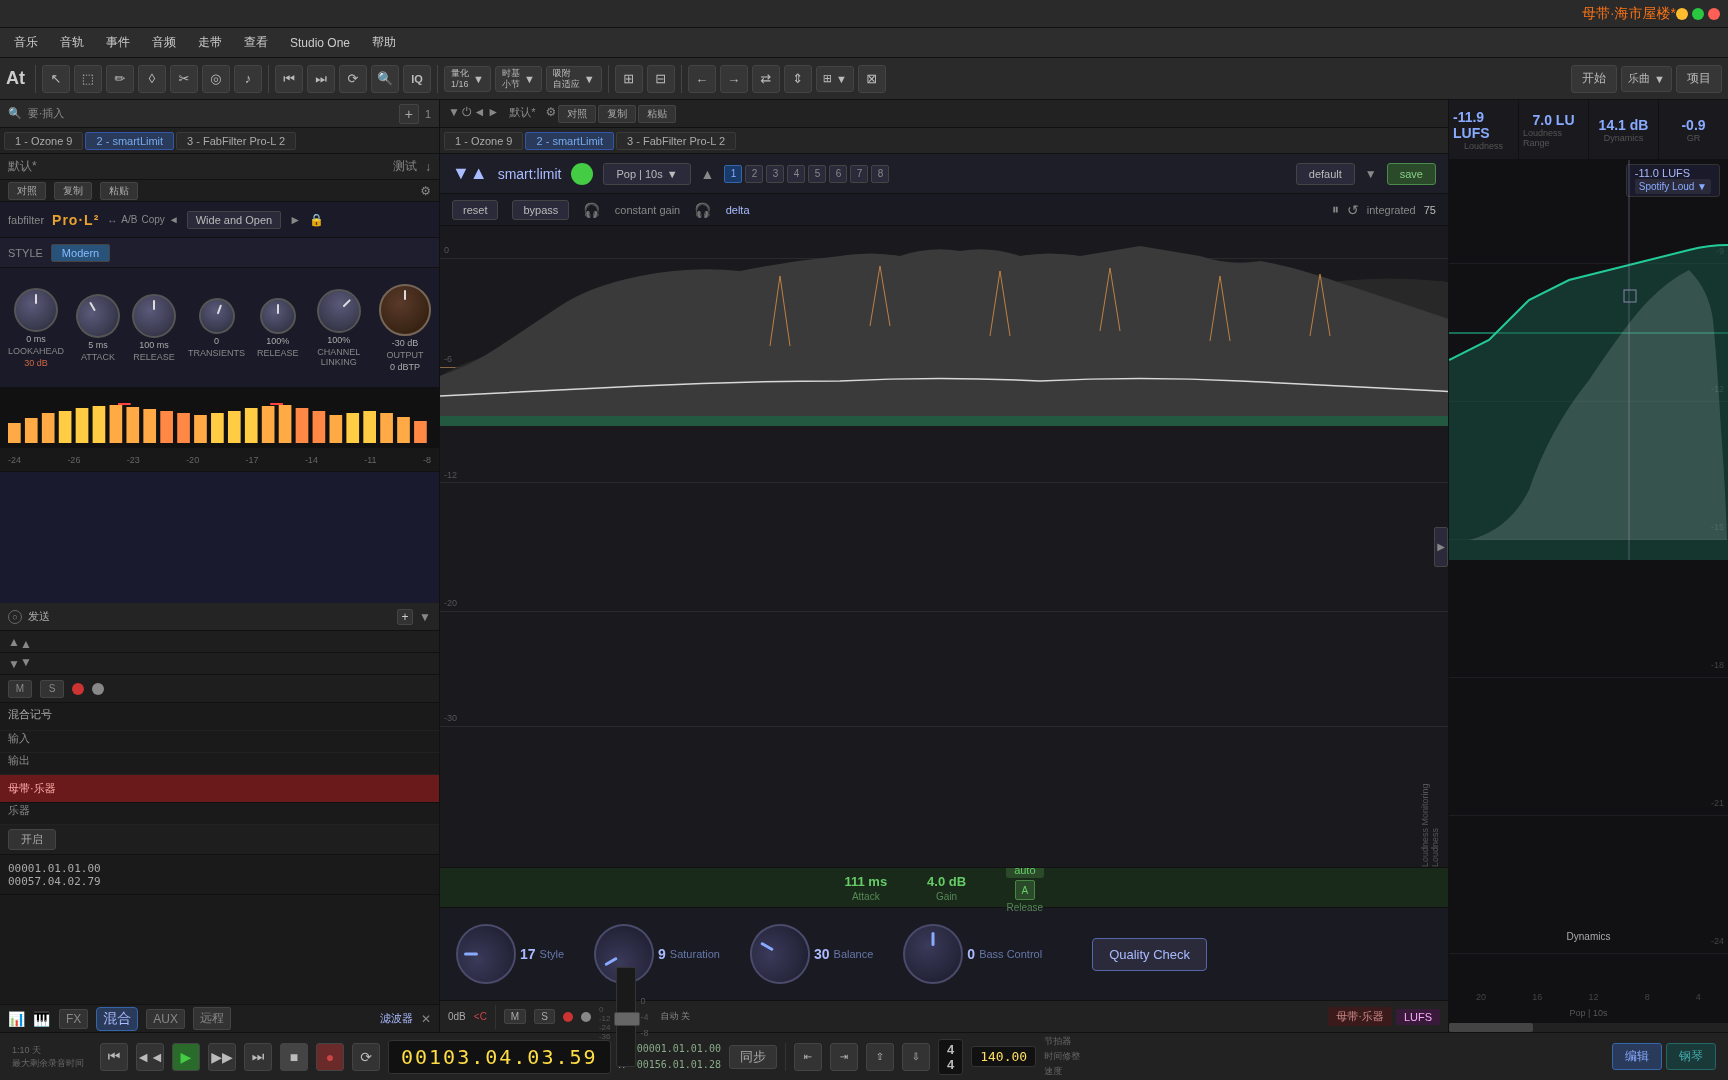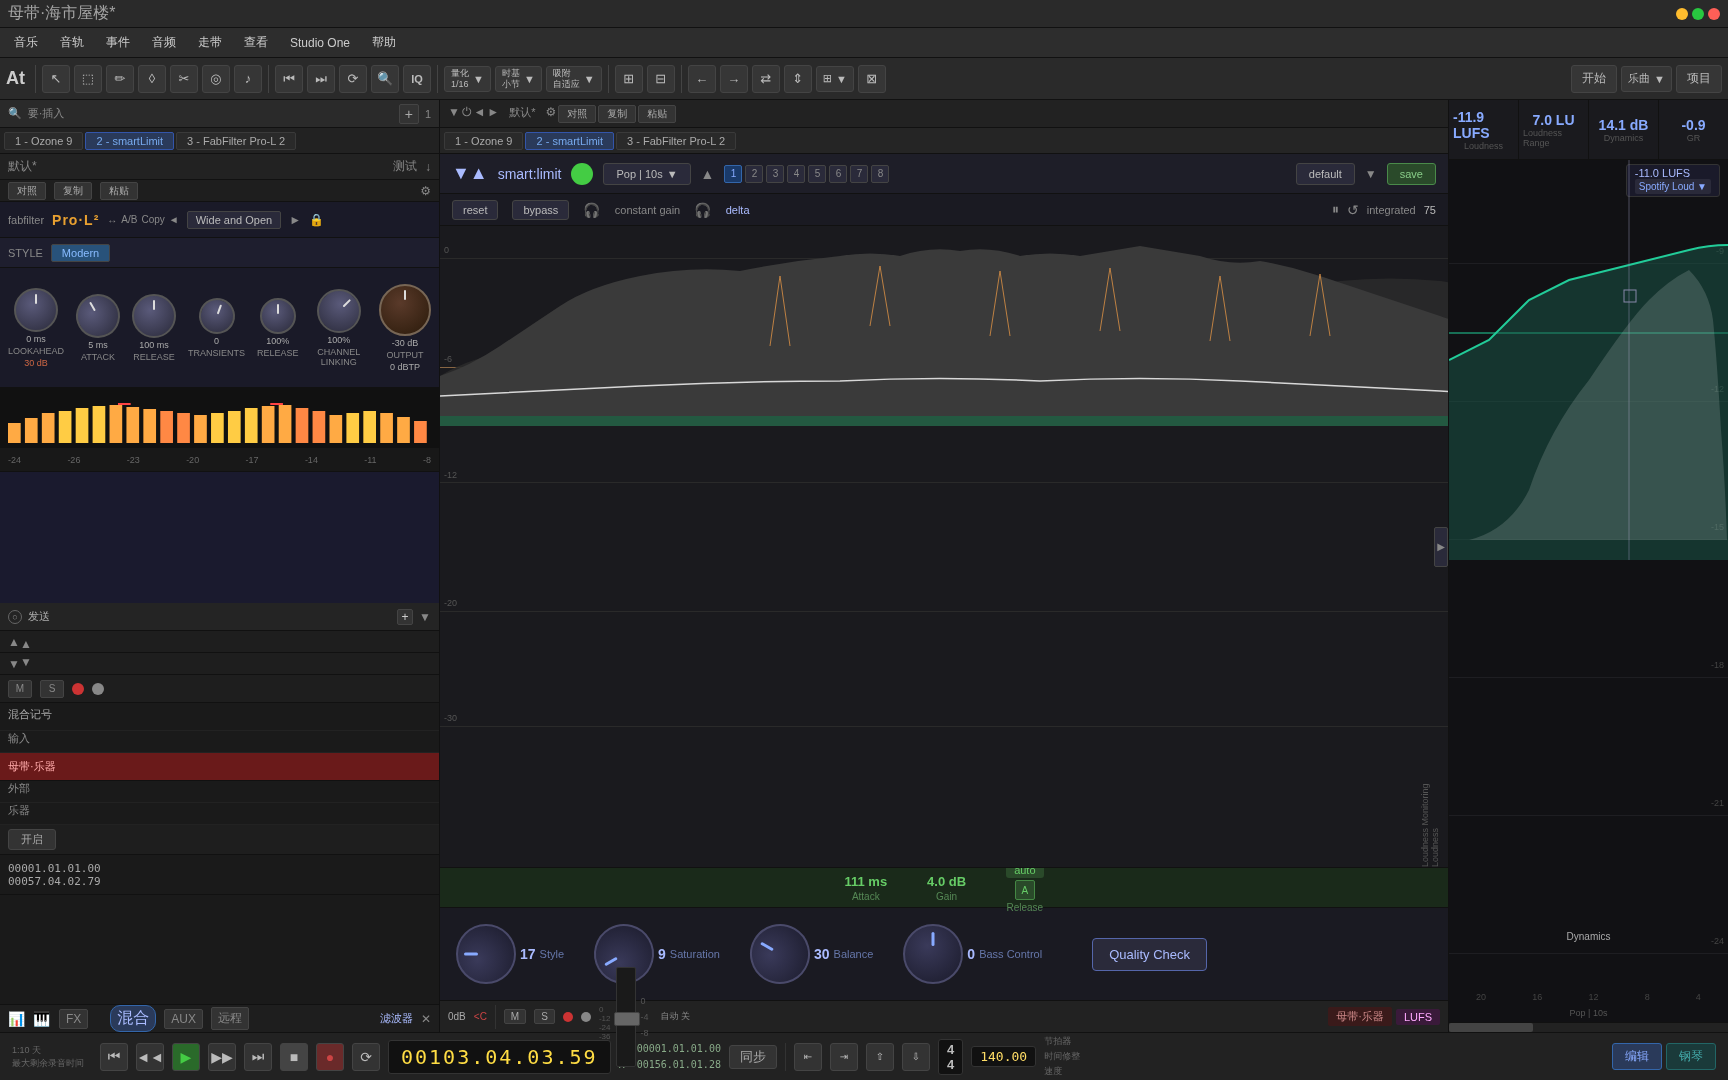--- a/index.html
+++ b/index.html
@@ -15,21 +15,21 @@
 
     
     #titlebar {
       height: 28px;
       background: #2a2a2a;
       display: flex;
       align-items: center;
       padding: 0 8px;
       border-bottom: 1px solid #111;
     }
-    #titlebar .title { color: #a3a3a3; font-size: 16px; flex: 1; }
+    #titlebar .title { color: #f97316; font-size: 14px; flex: 1; text-align: right; }
     #titlebar .controls { display: flex; gap: 4px; }
     #titlebar .btn-close { width: 12px; height: 12px; background: #ff5f57; border-radius: 50%; cursor: pointer; }
     #titlebar .btn-min { width: 12px; height: 12px; background: #febc2e; border-radius: 50%; cursor: pointer; }
     #titlebar .btn-max { width: 12px; height: 12px; background: #28c840; border-radius: 50%; cursor: pointer; }
 
     
     #menubar {
       height: 30px;
       background: #2d2d2d;
       display: flex;
@@ -899,47 +899,47 @@
         <div style="width:12px;height:12px;background:#888;border-radius:50%;cursor:pointer;"></div>
       </div>
 
       <div style="background:#1a1a1a;padding:4px 8px;border-bottom:1px solid #222;">
         <div class="mixrecord-label">混合记号</div>
       </div>
 
       <div class="io-row">
         <span>输入</span>
       </div>
+      <div class="io-row">
+        <span>输出</span>
+      </div>
 
       <div class="red-strip">
         <span class="red-strip-text">母带·乐器</span>
       </div>
 
-      <div class="io-row">
-        <span>外部</span>
-      </div>
       <div class="io-row">
         <span>乐器</span>
       </div>
 
       <div style="height:30px;display:flex;align-items:center;padding:0 8px;background:#1e1e1e;border-bottom:1px solid #111;">
         <div style="padding:2px 12px;background:#333;border:1px solid #444;border-radius:3px;font-size:11px;color:#aaa;cursor:pointer;">开启</div>
       </div>
 
       <div style="height:40px;display:flex;flex-direction:column;justify-content:center;padding:0 8px;background:#1a1a1a;border-bottom:1px solid #111;">
         <div style="font-family:monospace;font-size:11px;color:#aaa;">00001.01.01.00</div>
         <div style="font-family:monospace;font-size:11px;color:#aaa;">00057.04.02.79</div>
       </div>
     </div>
 
     <div id="piano-bottom">
       <div style="font-size:14px;color:#888;">📊</div>
       <div style="font-size:14px;color:#888;">🎹</div>
       <div style="font-size:12px;color:#888;padding:2px 6px;background:#333;border:1px solid #444;border-radius:2px;cursor:pointer;">FX</div>
-      <div style="font-size:16px;color:#aabbff;padding:2px 6px;background:#2a3a5a;border:1px solid #3366aa;border-radius:10px;cursor:pointer;margin-left:14px;">混合</div>
+      <div style="font-size:14px;color:#aabbff;padding:2px 6px;background:#2a3a5a;border:1px solid #3366aa;border-radius:4px;cursor:pointer;">混合</div>
       <div style="font-size:12px;color:#888;padding:2px 6px;background:#333;border:1px solid #444;border-radius:2px;cursor:pointer;">AUX</div>
       <div style="font-size:12px;color:#888;padding:2px 6px;background:#333;border:1px solid #444;border-radius:2px;cursor:pointer;">远程</div>
       <div style="flex:1"></div>
       <div style="font-size:11px;color:#aabbff;cursor:pointer;">滤波器</div>
       <div style="font-size:12px;color:#888;cursor:pointer;">✕</div>
     </div>
 
   </div>
 
   <div style="display:flex;flex:1;flex-direction:column;">

